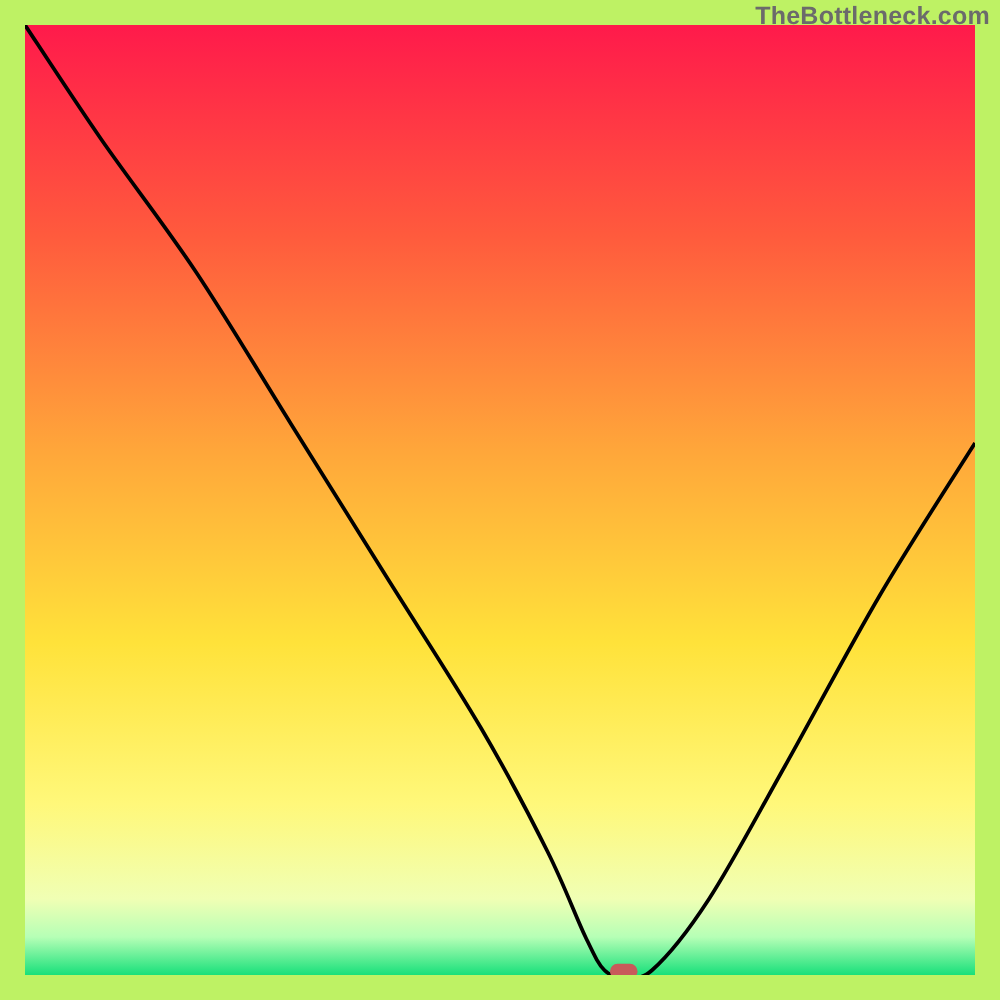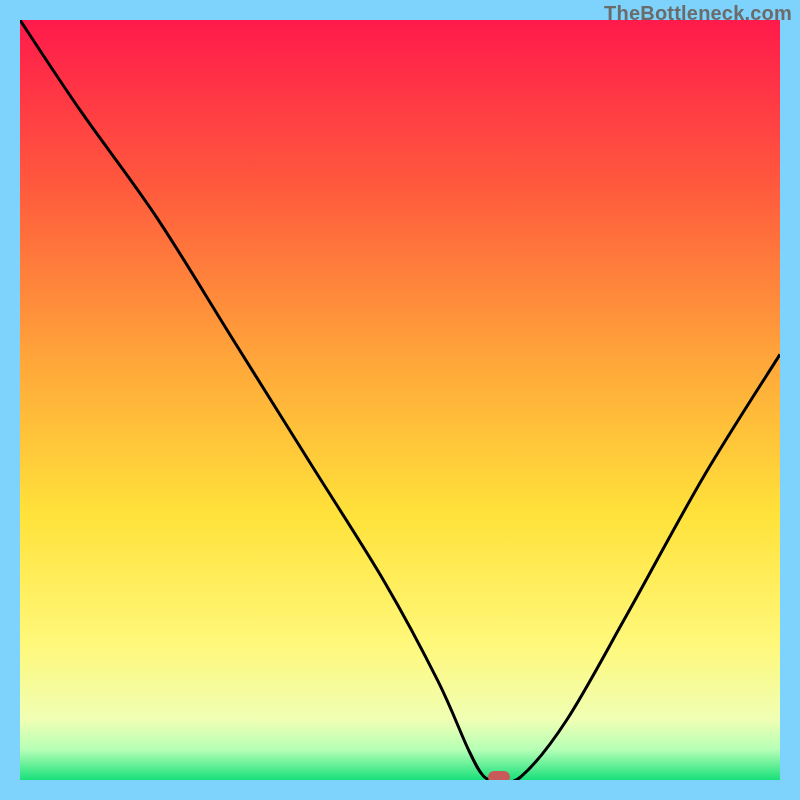--- a/index.html
+++ b/index.html
@@ -9,21 +9,21 @@
     height: 800px;
     background: #000;
     overflow: hidden;
   }
   .frame {
     position: absolute;
     left: 0;
     top: 0;
     width: 800px;
     height: 800px;
-    background: #7dd3fc;
+    background: #bef264;
   }
   .plot-area {
     position: absolute;
     left: 20px;
     top: 20px;
     width: 760px;
     height: 760px;
     
     overflow: hidden;
   }

